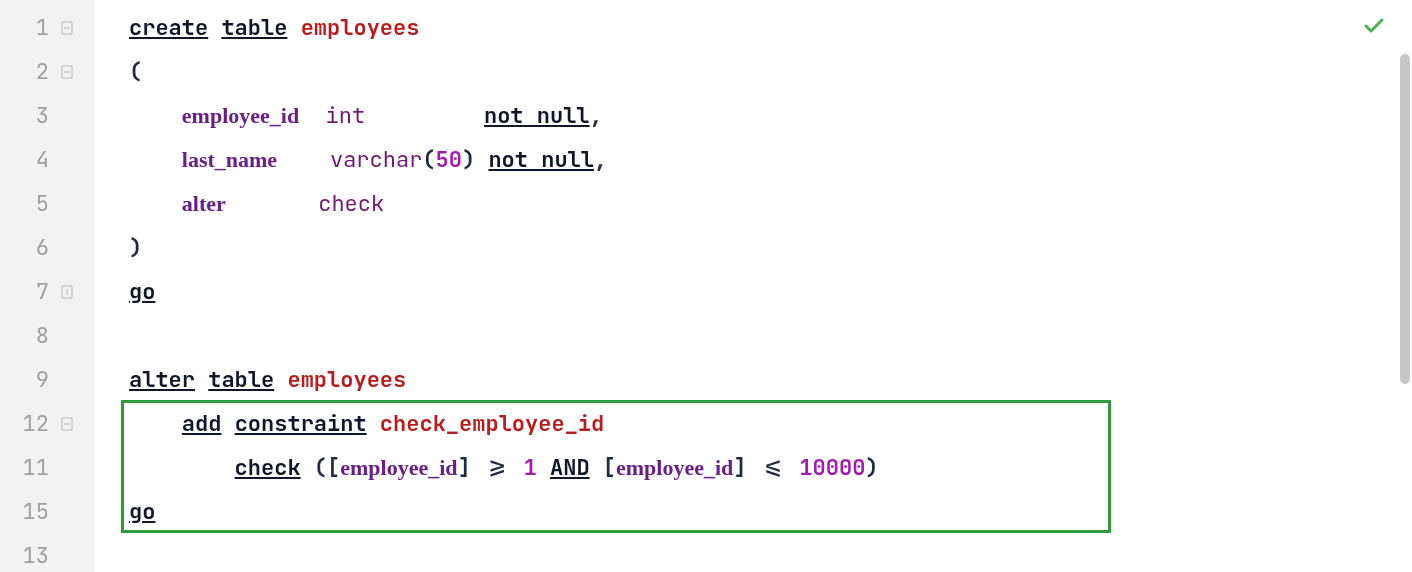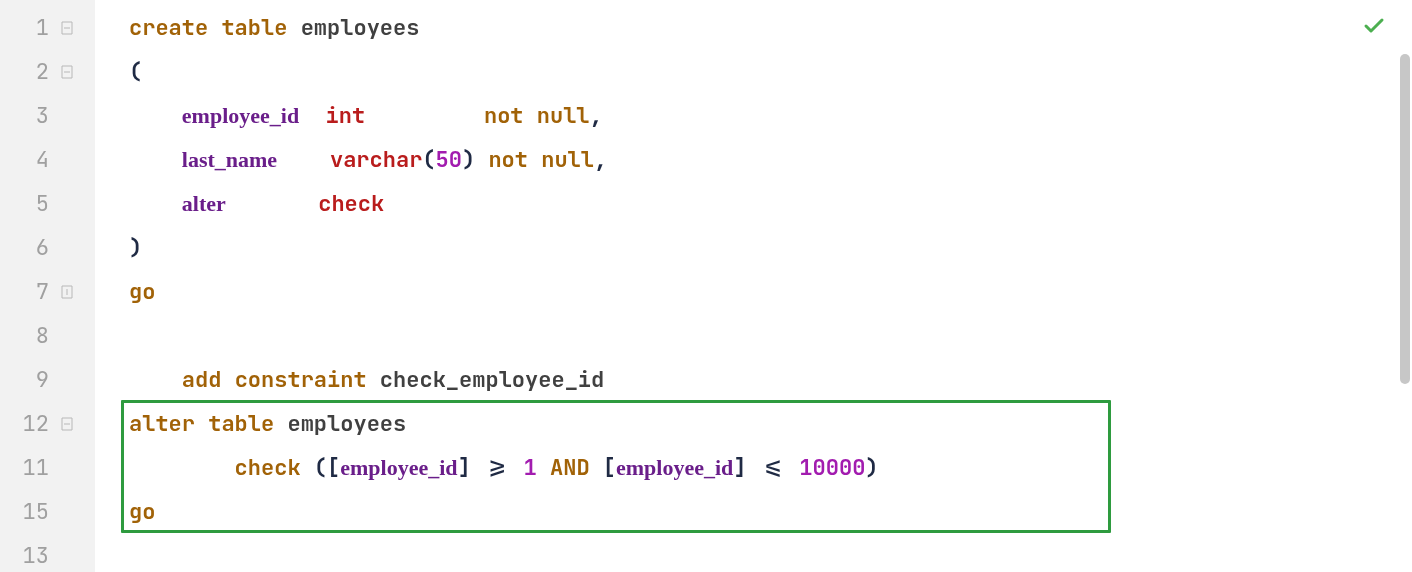--- a/index.html
+++ b/index.html
@@ -55,23 +55,23 @@
   .code-line {
     height: 44px;
     line-height: 44px;
     white-space: pre;
     padding-left: 34px;
     color: #1f2a44;
     font-weight: 600;
     letter-spacing: 0px;
   }
   
-  .kw   { color: #a16207; font-weight: 700; }   
-  .type { color: #b91c1c; font-weight: 700; }
-  .ident{ color: #404040; font-weight: 600; text-align: right; }   
+  .kw   { color: #0f172a; font-weight: 700; text-decoration: underline; }   
+  .type { color: #701a75; font-weight: 400; }
+  .ident{ color: #b91c1c; font-weight: 600; text-align: right; }   
   .field{ color: #6a1e8a; font-weight: 700; font-family: Liberation Serif, serif; }   
   .num  { color: #a21caf; font-weight: 700; }
   .punc { color: #1f2a44; }
   .op   { color: #1f2a44; }
   .paren{ color: #1f2a44; }
 
   
   .highlight-box {
     position: absolute;
     border: 3px solid #2e9b3f;
@@ -183,23 +183,23 @@
 
 
     <div class="code-line">    <span class="field">alter</span>       <span class="type">check</span></div>
 
     <div class="code-line"><span class="paren">)</span></div>
 
     <div class="code-line"><span class="kw">go</span></div>
 
     <div class="code-line"><span></span></div>
 
+    <div class="code-line"><span class="kw">alter</span> <span class="kw">table</span> <span class="ident">employees</span></div>
+
     <div class="code-line">    <span class="kw">add</span> <span class="kw">constraint</span> <span class="ident">check_employee_id</span></div>
-
-    <div class="code-line"><span class="kw">alter</span> <span class="kw">table</span> <span class="ident">employees</span></div>
 
     <div class="code-line">        <span class="kw">check</span> <span class="paren">(</span><span class="punc">[</span><span class="field">employee_id</span><span class="punc">]</span> <span class="op">&gt;=</span> <span class="num">1</span> <span class="kw">AND</span> <span class="punc">[</span><span class="field">employee_id</span><span class="punc">]</span> <span class="op">&lt;=</span> <span class="num">10000</span><span class="paren">)</span></div>
 
     <div class="code-line"><span class="kw">go</span></div>
 
     <div class="highlight-box" style="left:26px; top:400px; width:990px; height:133px;"></div>
   </div>
 
   <div class="status-check">
     <svg viewBox="0 0 24 24" width="24" height="24">

